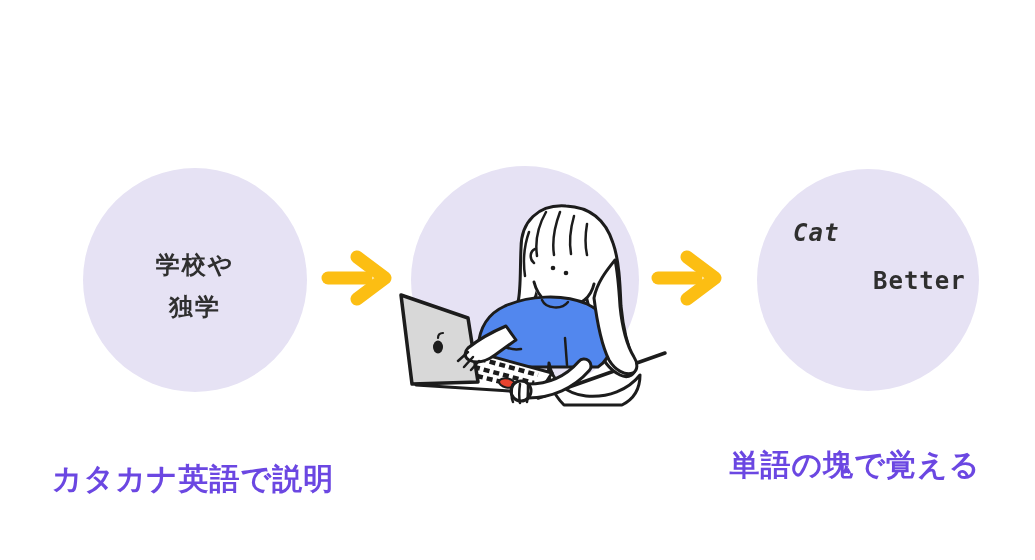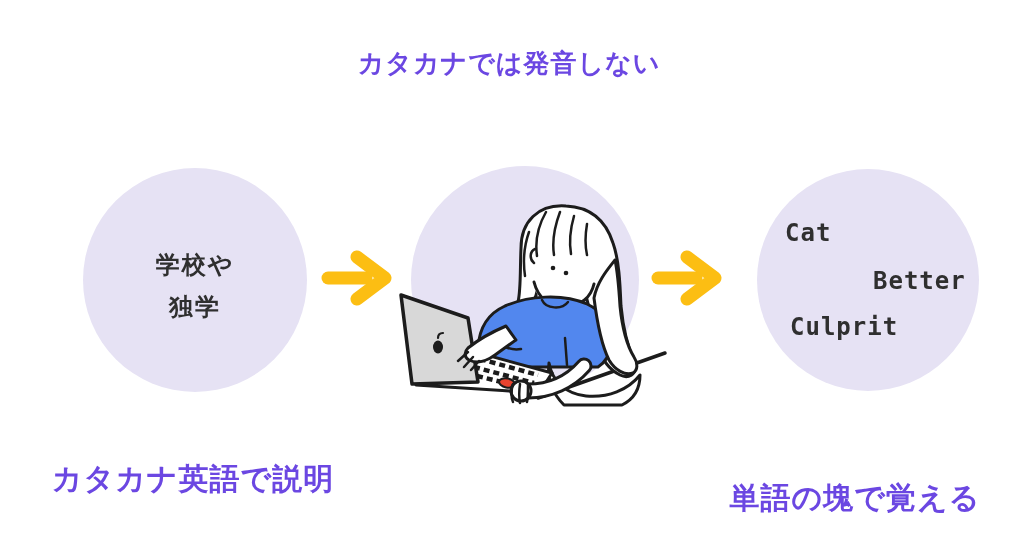--- a/index.html
+++ b/index.html
@@ -16,41 +16,40 @@
   .circle-left{left:83px;top:168px;width:224px;height:224px;}
   .circle-right{left:757px;top:169px;width:222px;height:222px;}
   .circle-text{
     position:absolute;top:76px;left:0;width:100%;text-align:center;
     font-size:24px;font-weight:bold;color:#2F2F2F;line-height:1.75;letter-spacing:2px;
   }
   .word{
     position:absolute;font-family:"DejaVu Sans Mono",monospace;
     font-weight:bold;font-size:24px;color:#2F2F2F;line-height:1;letter-spacing:1px;
   }
-  .word-cat{left:28px;top:52px;}
+  .word-cat{left:36px;top:52px;font-style:italic;}
   .word-better{left:116px;top:100px;}
   .word-culprit{left:33px;top:146px;}
   .arrow{position:absolute;width:78px;height:60px;}
   .arrow-1{left:321px;top:248px;}
   .arrow-2{left:651px;top:248px;}
   .illustration{position:absolute;left:388px;top:150px;width:280px;height:260px;}
   .caption{
     position:absolute;transform:translateX(-50%);
     font-size:30px;font-weight:bold;color:#6B47E2;white-space:nowrap;letter-spacing:1px;margin-top:16px;
   }
   .caption-1{left:193px;top:443px;}
   .caption-2{left:521px;top:448px;}
-  .caption-3{left:855px;top:462px;}
+  .caption-3{left:855px;top:429px;}
 </style>
 </head>
 <body>
 
 <div class="canvas">
 
-  <h1 class="title">カタカナでは発音しない</h1>
 
   <div class="circle circle-left">
     <div class="circle-text">
       <div>学校や</div>
       <div>独学</div>
     </div>
   </div>
 
   <svg class="arrow arrow-1" viewBox="0 0 78 60">
     <path d="M 7,30 H 45" stroke="#FCBE13" stroke-width="13" stroke-linecap="round" fill="none"></path>
@@ -154,19 +153,18 @@
   </svg>
 
   <svg class="arrow arrow-2" viewBox="0 0 78 60">
     <path d="M 7,30 H 45" stroke="#FCBE13" stroke-width="13" stroke-linecap="round" fill="none"></path>
     <path d="M 36,9 L 64,30 L 36,51" stroke="#FCBE13" stroke-width="13" stroke-linecap="round" stroke-linejoin="round" fill="none"></path>
   </svg>
 
   <div class="circle circle-right">
     <span class="word word-cat">Cat</span>
     <span class="word word-better">Better</span>
-    <span class="word word-culprit">Culprit</span>
   </div>
 
   <div class="caption caption-1">カタカナ英語で説明</div>
   <div class="caption caption-3">単語の塊で覚える</div>
 
 </div>
 
 </body></html>

